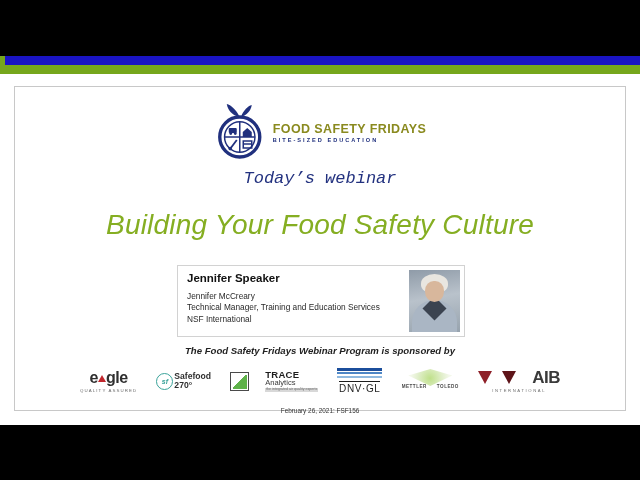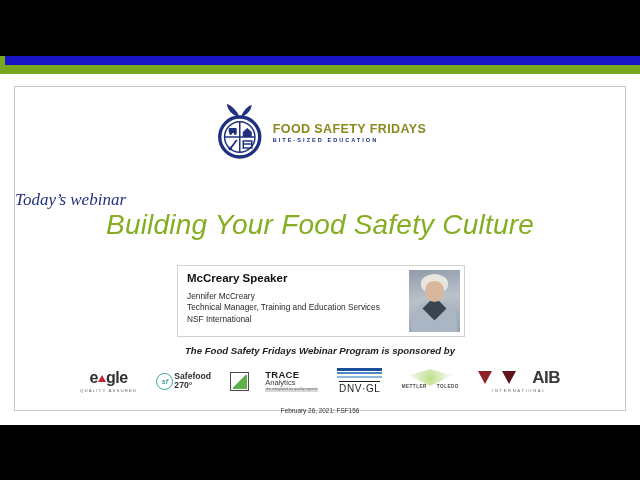--- a/index.html
+++ b/index.html
@@ -41,24 +41,23 @@
     font-size:12.5px; font-weight:bold; color:#8a8a1f;
     letter-spacing:0.4px; white-space:nowrap;
   }
   .logo-sub {
     font-size:5.6px; font-weight:bold; color:#20307e;
     letter-spacing:2.0px; white-space:nowrap; margin-top:2.5px;
   }
 
   
   .todays {
-    position:absolute; left:0; right:0; top:82px; 
+    position:absolute; left:0; right:0; top:82px; text-align:center;
     font-size:17px; font-style:italic; color:#22317f;
-    font-family:Liberation Serif, serif;
-    margin-top:21px;
+    font-family:Liberation Mono, monospace;
   }
 
   
   .main-title {
     position:absolute; left:0; right:0; top:122px; text-align:center;
     font-size:28px; font-style:italic; color:#85ae22;
     font-family:"Liberation Sans", sans-serif; font-weight:400;
     letter-spacing:0.2px;
   }
 
@@ -194,21 +193,21 @@
           <div class="logo-sub">BITE-SIZED EDUCATION</div>
         </div>
       </div>
 
       <div class="todays">Today’s webinar</div>
 
       <div class="main-title">Building Your Food Safety Culture</div>
 
       <div class="speaker-box">
         <div class="speaker-info">
-          <div class="speaker-heading">McCreary Speaker</div>
+          <div class="speaker-heading">Jennifer Speaker</div>
           <div class="speaker-line">Jennifer  McCreary</div>
           <div class="speaker-line">Technical Manager, Training and Education Services</div>
           <div class="speaker-line">NSF International</div>
         </div>
         <div class="speaker-photo">
           <div class="ph-body"></div>
             <div class="ph-collar"></div>
           <div class="ph-hair"></div>
             <div class="ph-face"></div>
         </div>

